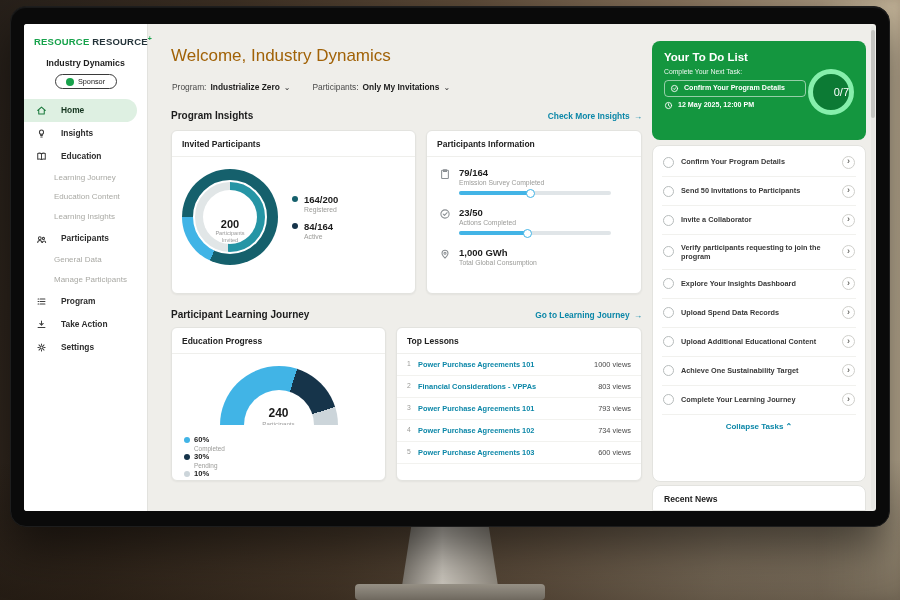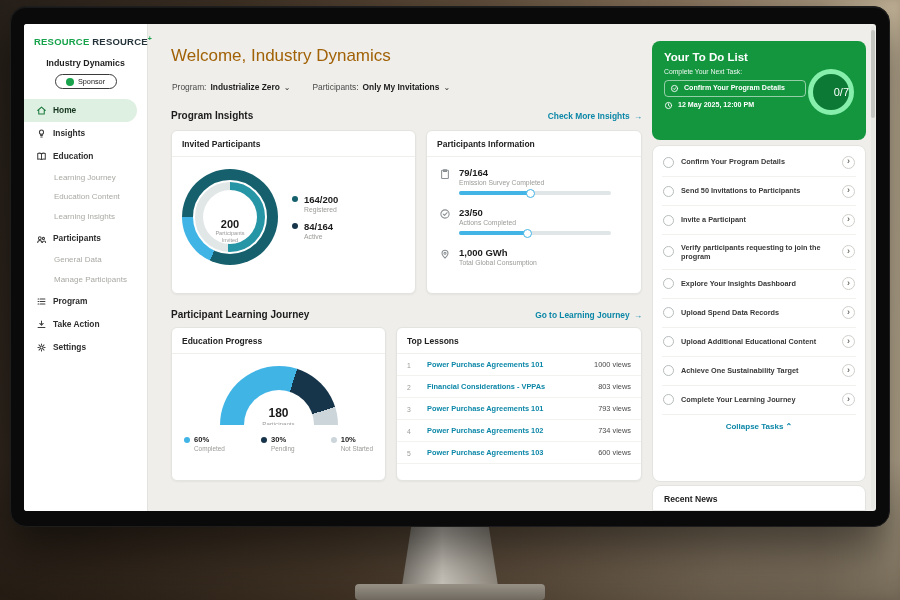--- a/index.html
+++ b/index.html
@@ -29,21 +29,21 @@
 
   
   .sidebar { position:absolute; left:0; top:0; width:124px; height:100%;
         background:#fff; border-right:1px solid #e2e2de; padding-top:11px; }
   .logo { padding:0 10px; font-size:9.5px; font-weight:bold; letter-spacing:.2px; white-space:nowrap; }
   .logo .res { color:#17a24b; } .logo .adv { color:#25343a; } .logo .plus { color:#17a24b; font-size:7px; vertical-align:super; }
   .org { text-align:center; margin-top:11px; font-size:8.8px; font-weight:bold; color:#1f1f1f; }
   .sponsor { margin:6px auto 10px; display:flex; align-items:center; justify-content:center; gap:4px;
         width:62px; border:1px solid #3a3a3a; border-radius:10px; padding:2px 4px; font-size:7.3px; color:#222; cursor:pointer; }
   .sponsor-dot { width:8px; height:8px; border-radius:50%; background:#17a24b; flex:none; }
-  .nav-item { display:flex; align-items:center; gap:6px; padding:6px 12px; font-size:8.4px;
+  .nav-item { display:flex; align-items:center; gap:14px; padding:6px 12px; font-size:8.4px;
         font-weight:bold; color:#2e2e2e; cursor:pointer; line-height:1.1; }
   .nav-item.sub { padding:5.5px 12px 5.5px 30px; color:#a9a9a4; font-weight:normal; font-size:8px; }
   .nav-item.active { background:#def0e2; border-radius:0 12px 12px 0; margin-right:10px; color:#14341e; }
   .nav-icon { width:11px; height:11px; flex:none; display:flex; }
   .nav-icon svg { width:11px; height:11px; stroke:#3f3f3f; fill:none; stroke-width:1.5; stroke-linecap:round; stroke-linejoin:round; }
   .nav-item.active .nav-icon svg { stroke:#1c7a3e; }
 
   
   .welcome { position:absolute; left:147px; top:22px; font-size:17px; font-weight:normal; color:#a16207; }
   .filters { position:absolute; left:148px; top:58px; display:flex; gap:22px; align-items:center; }
@@ -89,27 +89,27 @@
   .bar-fill::after { content:""; position:absolute; right:-3px; top:-2px; width:7px; height:7px;
         border-radius:50%; background:#fff; border:1.6px solid #42b4e6; }
 
   .card-education { left:147px; top:303px; width:215px; height:154px; }
   .gauge { position:relative; width:118px; height:59px; margin:12px auto 2px; overflow:hidden; }
   .gauge-arc { position:absolute; left:0; top:0; width:118px; height:118px; border-radius:50%; }
   .gauge-hole { position:absolute; left:24px; top:24px; width:70px; height:70px; border-radius:50%; background:#fff; }
   .gauge-center { position:absolute; left:0; right:0; bottom:-2px; text-align:center; }
   .gc-value { font-size:12px; font-weight:bold; color:#1a1a1a; }
   .gc-label { font-size:6.2px; color:#9a9a9a; }
-  .edu-legend { display:flex; justify-content:space-between; padding:8px 12px 0; }
+  .edu-legend { display:flex; justify-content:space-between; padding:8px 12px 0;flex-direction:column; }
   .el-item { display:flex; gap:4px; }
   .el-pct { font-size:7.6px; font-weight:bold; color:#1c1c1c; }
   .el-label { font-size:6.4px; color:#9b9b98; margin-top:1px; }
 
   .card-lessons { left:372px; top:303px; width:246px; height:154px; }
-  .lesson { display:flex; align-items:flex-end; gap:13px; padding:6px 10px; border-bottom:1px solid #f2f2ef; cursor:pointer; }
+  .lesson { display:flex; align-items:flex-start; gap:4px; padding:6px 10px; border-bottom:1px solid #f2f2ef; cursor:pointer; }
   .l-rank { font-size:6.8px; color:#9b9b98; width:7px; flex:none; }
   .l-title { font-size:7.4px; font-weight:bold; color:#0c87a8; flex:1; }
   .l-views { font-size:7.4px; color:#4a4a4a; }
 
   
   .todo-green { position:absolute; left:628px; top:17px; width:214px; height:99px; background:#14963f;
         border-radius:8px; color:#fff; padding:10px 12px; }
   .todo-title { font-size:11.5px; font-weight:bold; }
   .todo-sub { font-size:6.8px; opacity:.92; margin-top:5px; }
   .todo-next { margin-top:5px; width:142px; }
@@ -347,21 +347,21 @@
         <span>→</span>
       </a>
     </div>
 
     <section class="card card-education">
       <div class="card-title">Education Progress</div>
       <div class="gauge">
         <div class="gauge-arc" style="background: conic-gradient(from 270deg, rgb(65, 180, 230) 0%, rgb(65, 180, 230) 30%, rgb(22, 52, 74) 30%, rgb(22, 52, 74) 45%, rgb(204, 213, 218) 45%, rgb(204, 213, 218) 50%, transparent 50%, transparent 100%);"></div>
         <div class="gauge-hole"></div>
         <div class="gauge-center">
-          <div class="gc-value">180</div>
+          <div class="gc-value">240</div>
           <div class="gc-label">Participants</div>
         </div>
       </div>
       <div class="edu-legend">
         <div class="el-item">
           <span class="dot dot-blue"></span>
           <div>
             <div class="el-pct">60%</div>
             <div class="el-label">Completed</div>
           </div>
@@ -446,21 +446,21 @@
         <span class="task-label">Confirm Your Program Details</span>
         <span class="task-go">›</span>
       </div>
       <div class="task">
         <span class="task-radio"></span>
         <span class="task-label">Send 50 Invitations to Participants</span>
         <span class="task-go">›</span>
       </div>
       <div class="task">
         <span class="task-radio"></span>
-        <span class="task-label">Invite a Participant</span>
+        <span class="task-label">Invite a Collaborator</span>
         <span class="task-go">›</span>
       </div>
       <div class="task">
         <span class="task-radio"></span>
         <span class="task-label">Verify participants requesting to join the program</span>
         <span class="task-go">›</span>
       </div>
       <div class="task">
         <span class="task-radio"></span>
         <span class="task-label">Explore Your Insights Dashboard</span>

